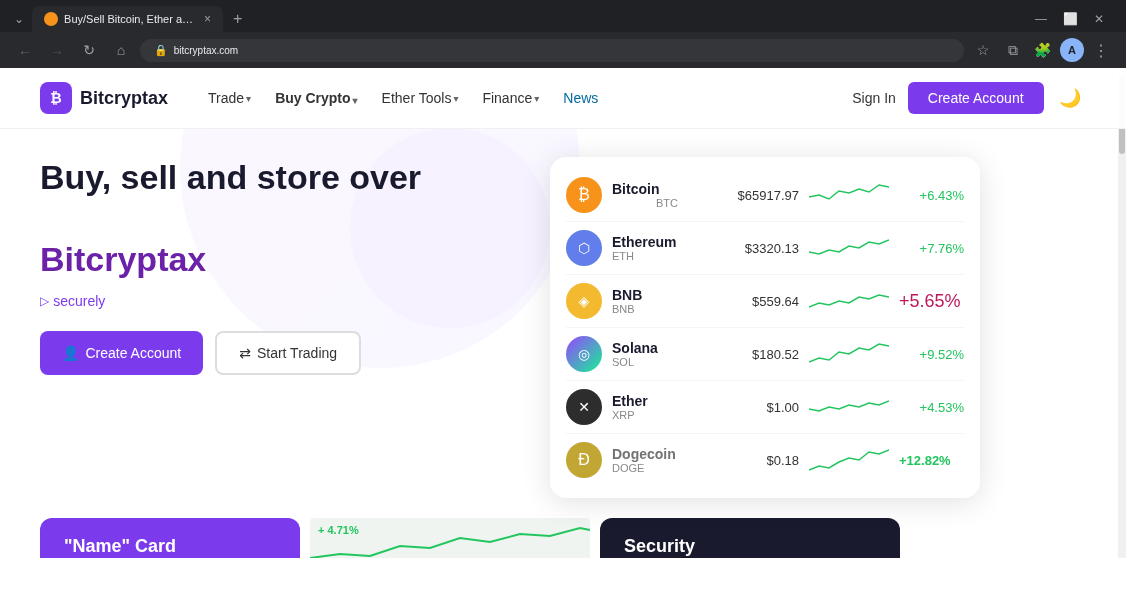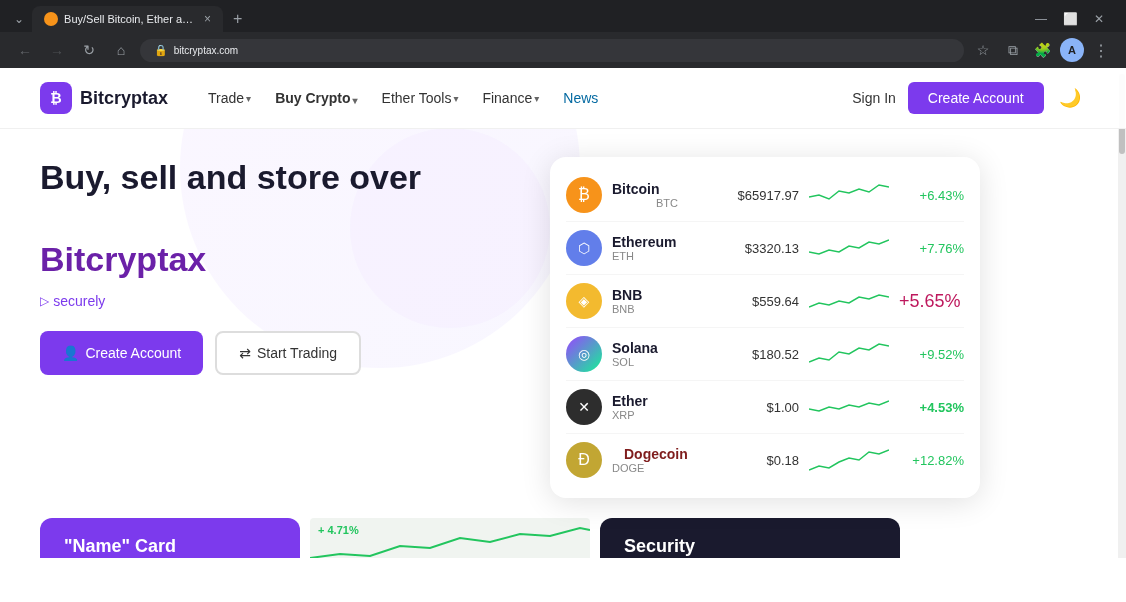--- a/index.html
+++ b/index.html
@@ -171,34 +171,34 @@
       <div style="display:flex;align-items:center;padding:8px 0;border-bottom:1px solid #f5f5f5;gap:10px;cursor:pointer;">
         <div style="width:36px;height:36px;border-radius:50%;background:#2d2d2d;display:flex;align-items:center;justify-content:center;color:white;font-size:14px;flex-shrink:0;">✕</div>
         <div style="flex:1;">
           <div style="font-size:14px;font-weight:600;color:#1a1a2e;">Ether</div>
           <div style="font-size:11px;color:#888;">XRP</div>
         </div>
         <div style="font-size:13px;color:#333;width:85px;text-align:right;">$1.00</div>
         <svg width="80" height="36" viewBox="0 0 80 36">
           <polyline points="0,20 10,22 20,18 30,20 40,16 50,18 60,14 70,16 80,12" fill="none" stroke="#22c55e" stroke-width="1.5"></polyline>
         </svg>
-        <div style="width:65px;text-align:right;font-size:13px;font-weight:700;color:#22c55e;">+4.53%</div>
+        <div style="width:65px;text-align:right;font-size:13px;font-weight:400;color:#22c55e;">+4.53%</div>
       </div>
 
       <div style="display:flex;align-items:center;padding:8px 0;gap:10px;cursor:pointer;">
         <div style="width:36px;height:36px;border-radius:50%;background:#c2a633;display:flex;align-items:center;justify-content:center;color:white;font-size:16px;flex-shrink:0;">Ð</div>
         <div style="flex:1;">
-          <div style="font-size:14px;font-weight:600;color:#7f1d1d;margin-left:12px;">Dogecoin</div>
+          <div style="font-size:14px;font-weight:600;color:#737373;">Dogecoin</div>
           <div style="font-size:11px;color:#888;">DOGE</div>
         </div>
         <div style="font-size:13px;color:#333;width:85px;text-align:right;">$0.18</div>
         <svg width="80" height="36" viewBox="0 0 80 36">
           <polyline points="0,28 10,24 20,26 30,20 40,16 50,18 60,10 70,12 80,8" fill="none" stroke="#22c55e" stroke-width="1.5"></polyline>
         </svg>
-        <div style="width:65px;text-align:right;font-size:13px;font-weight:400;color:#22c55e;">+12.82%</div>
+        <div style="width:65px;text-align:left;font-size:13px;font-weight:700;color:#22c55e;">+12.82%</div>
       </div>
 
     </div>
   </div>
 
   <div style="display:flex;padding:0 40px;margin-top:4px;gap:10px;align-items:flex-start;">
     <div style="background:#7c3aed;border-radius:12px 12px 0 0;padding:18px 24px;color:white;font-size:18px;font-weight:700;width:260px;height:56px;display:flex;align-items:center;cursor:pointer;">"Name" Card</div>
 
     <div style="background:#f0f4f0;width:280px;height:56px;position:relative;overflow:hidden;border-radius:4px 4px 0 0;">
       <span style="position:absolute;top:6px;left:8px;font-size:11px;color:#22c55e;font-weight:600;">+ 4.71%</span>

